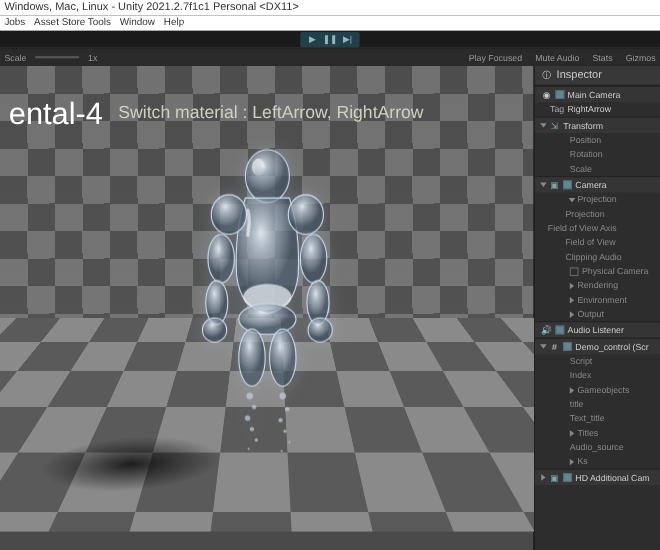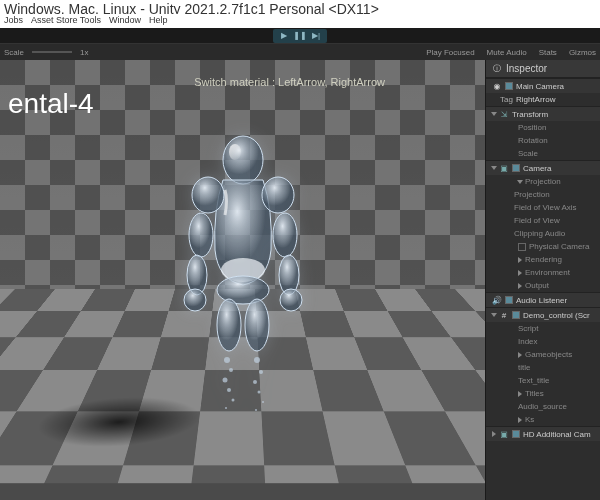--- a/index.html
+++ b/index.html
@@ -1,18 +1,18 @@
 <!DOCTYPE html>
 <html><head>
 <meta charset="utf-8">
 <style>
 * { margin: 0; padding: 0; box-sizing: border-box; font-family: Arial, sans-serif; }
 body { background: #000; width: 600px; height: 500px; overflow: hidden; color: #c0c0c0; font-size: 9px; }
 
-.titlebar { height: 14px; background: #fff; color: #333; font-size: 14px; padding: 1px 4px; white-space: nowrap; overflow: hidden; }
+.titlebar { height: 14px; background: #fff; color: #333; font-size: 10px; padding: 1px 4px; white-space: nowrap; overflow: hidden; }
 .menubar { height: 14px; background: #fff; color: #333; font-size: 9px; padding: 1px 4px; display: flex; gap: 8px; }
 .menubar span { cursor: pointer; text-align: right; }
 
 .playbar { height: 16px; background: #1a1a1a; display: flex; align-items: center; justify-content: center; border-bottom: 1px solid #333; }
 .playctrls { display: flex; gap: 2px; background: #23404a; padding: 1px 4px; border-radius: 2px; }
 .playctrls .btn { width: 14px; height: 12px; display: flex; align-items: center; justify-content: center; font-size: 8px; color: #8fb8c4; cursor: pointer; }
 
 .toolbar { height: 16px; background: #2a2a2a; display: flex; align-items: center; padding: 0 4px; gap: 8px; font-size: 8px; color: #999; }
 .toolbar .right { margin-left: auto; display: flex; gap: 12px; }
 
@@ -33,21 +33,21 @@
   transform-origin: top center;
 }
 .character {
   position: absolute; left: 50%; top: 16%; transform: translateX(-50%);
   width: 180px; height: 300px;
 }
 .character svg { width: 100%; height: 100%; filter: drop-shadow(0 0 8px rgba(200,220,240,0.3)); }
 .shadow { position: absolute; left: 8%; bottom: 12%; width: 160px; height: 50px; background: radial-gradient(ellipse, rgba(0,0,0,0.8) 0%, transparent 70%); transform: skewX(-35deg); }
 
 .overlay-title { position: absolute; top: 28px; left: 8px; font-size: 28px; color: #fff; font-weight: 400; }
-.overlay-hint { position: absolute; top: 16px; right: 100px; font-size: 11px; color: #d0d0c0; }
+.overlay-hint { position: absolute; top: 34px; right: 100px; font-size: 16px; color: #d0d0c0; }
 
 .inspector { width: 115px; background: #2d2d2d; border-left: 1px solid #1a1a1a; overflow: hidden; }
 .insp-header { background: #383838; padding: 3px 6px; font-size: 10px; color: #ccc; border-bottom: 1px solid #222; display: flex; align-items: center; gap: 4px; }
 .insp-row { padding: 2px 4px 2px 14px; font-size: 8px; color: #aaa; display: flex; align-items: center; gap: 3px; }
 .insp-row.h { background: #353535; color: #ccc; padding-left: 6px; border-top: 1px solid #222; }
 .insp-row.sub { padding-left: 32px; color: #888; }
 .cb { width: 8px; height: 8px; border: 1px solid #666; display: inline-block; flex-shrink: 0; }
 .cb.on { background: #5a8a9a; }
 .arrow { display: inline-block; width: 0; height: 0; border-top: 3px solid transparent; border-bottom: 3px solid transparent; border-left: 4px solid #888; flex-shrink: 0; }
 .arrow.open { transform: rotate(90deg); }
@@ -177,21 +177,21 @@
       <span class="arrow open"></span>
       <span class="icon-sq" style="color:#7aa">▣</span>
       <span class="cb on"></span>
       <span>Camera</span>
     </div>
     <div class="insp-row sub">
         <span class="arrow open"></span>
         <span>Projection</span>
       </div>
     <div class="insp-row sub" style="padding-left:28px">Projection</div>
-    <div class="insp-row sub" style="padding-left:28px">Field of View Axis</div>
+    <div class="insp-row sub" style="padding-left:12px">Field of View Axis</div>
     <div class="insp-row sub" style="padding-left:28px">Field of View</div>
     <div class="insp-row sub" style="padding-left:28px">Clipping Audio</div>
     <div class="insp-row sub">
         <span class="cb"></span>
         <span>Physical Camera</span>
       </div>
     <div class="insp-row sub">
         <span class="arrow"></span>
         <span>Rendering</span>
       </div>

